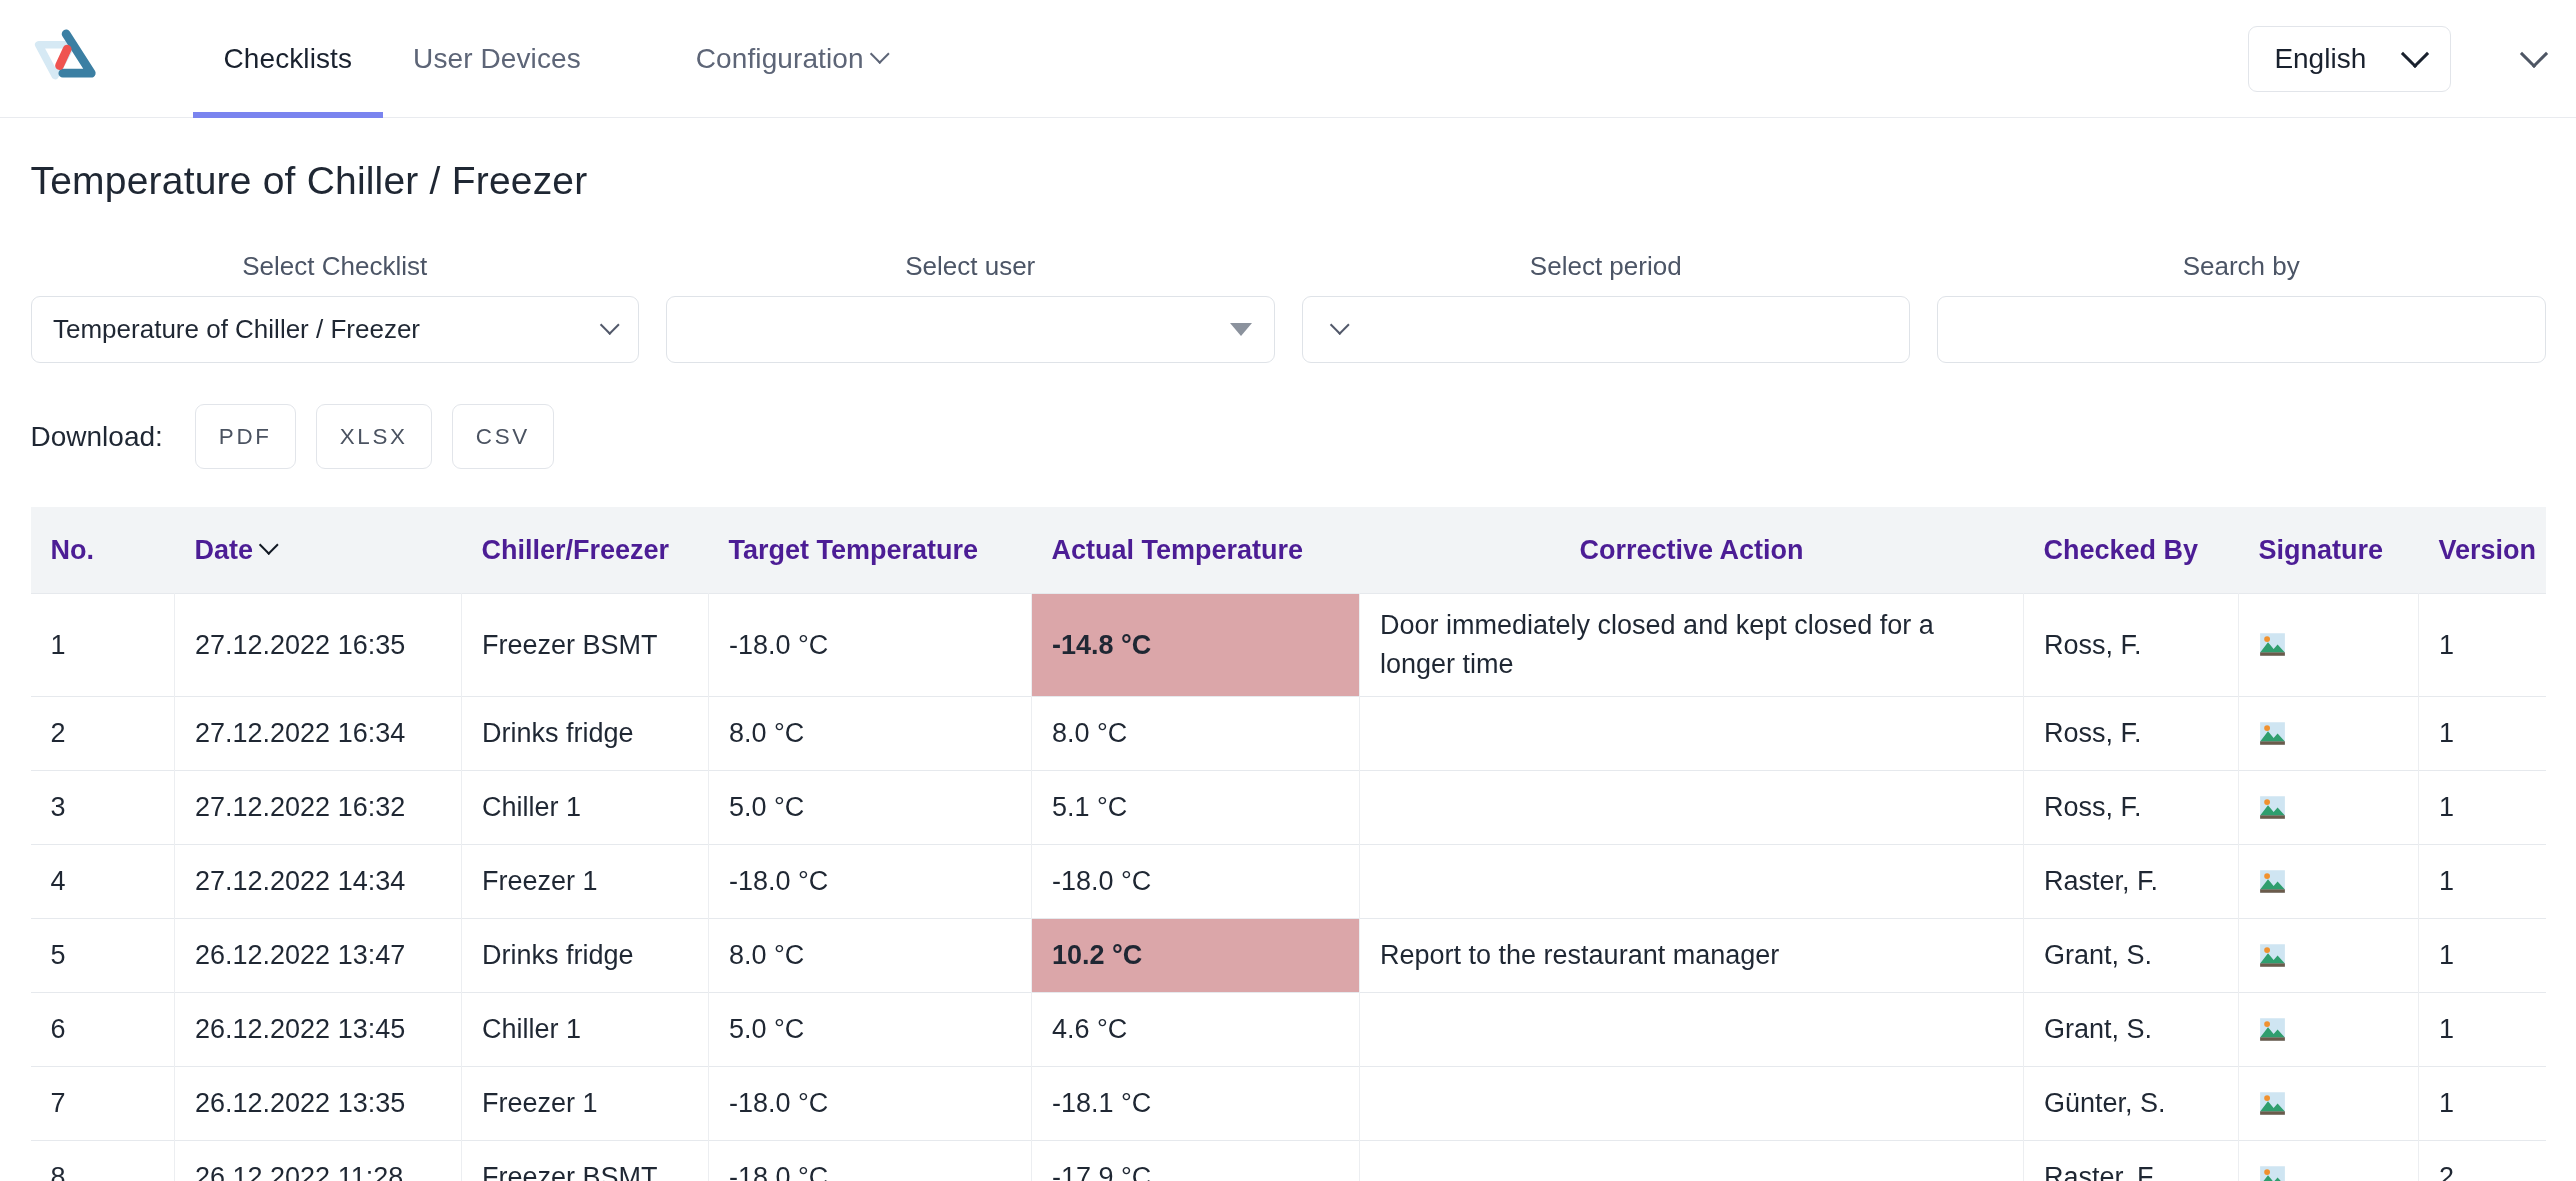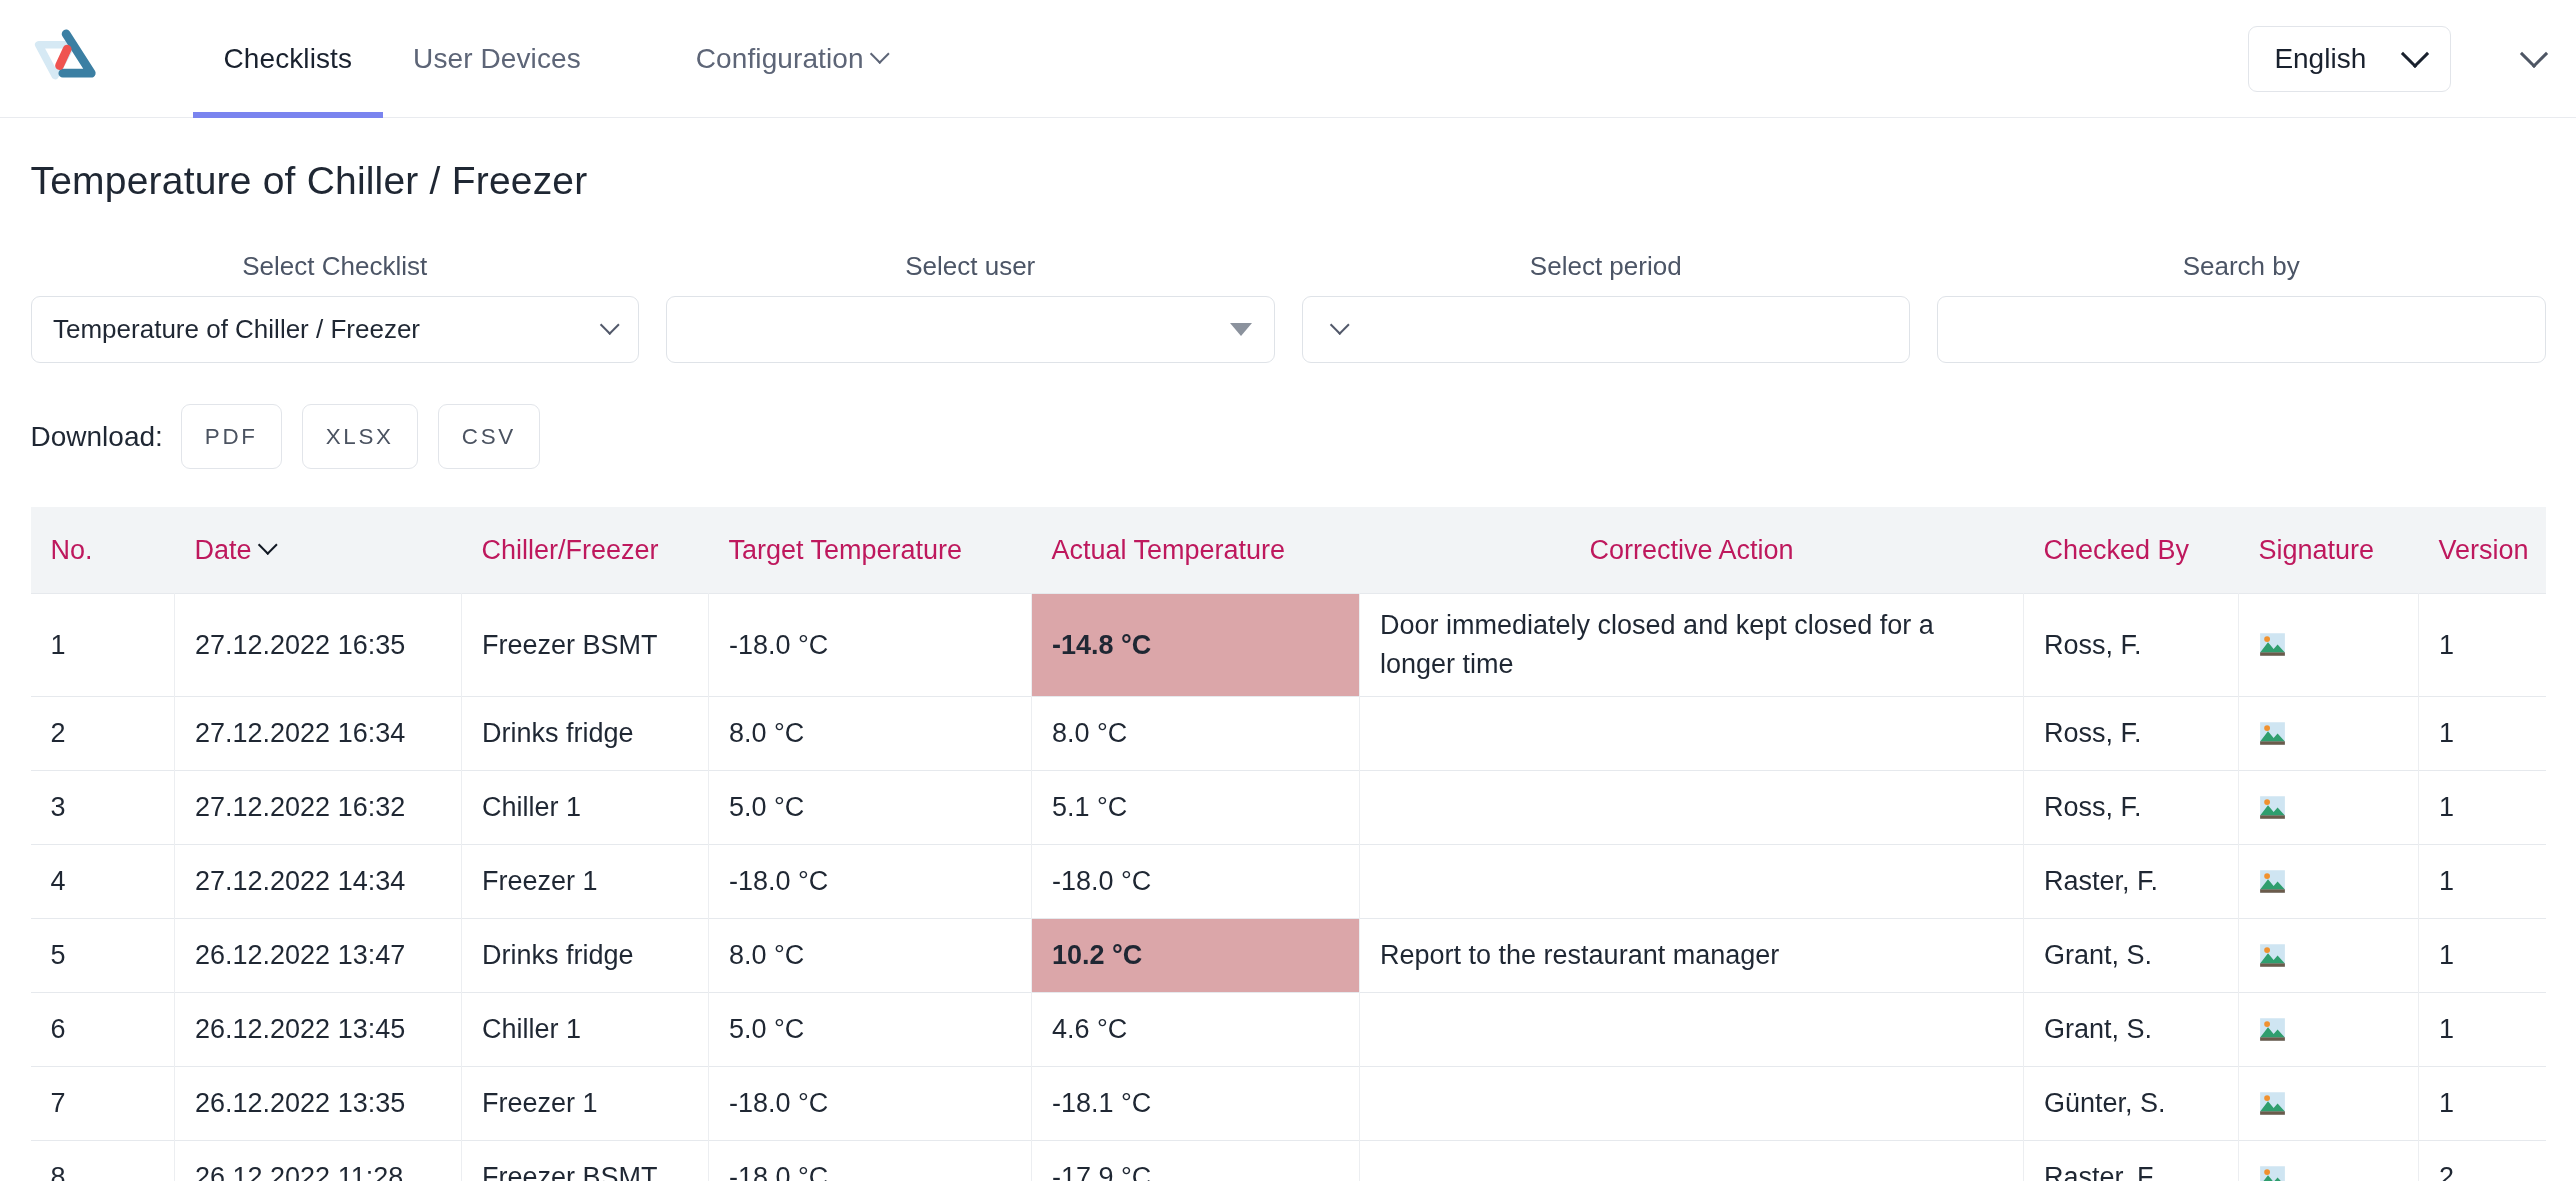--- a/index.html
+++ b/index.html
@@ -160,21 +160,21 @@
   .f-period    { width: 639px; margin-right: 27px; }
   .f-search    { width: 639px; }
   .f-search .field { cursor: text; }
 
   
   .download-row {
     display: flex;
     align-items: center;
     margin-top: 41px;
   }
-  .download-label { font-size: 28px; color: #1f2733; margin-right: 18px; }
+  .download-label { font-size: 28px; color: #1f2733; margin-right: 32px; }
   .dl-btn {
     height: 65px;
     min-width: 99px;
     padding: 0 23px;
     border: 1.8px solid #e2e5ea;
     border-radius: 9px;
     background: #fff;
     font-size: 22.4px;
     letter-spacing: 2.7px;
     color: #4b5361;
@@ -189,22 +189,22 @@
   
   .table-wrap { margin-top: 38px; }
   table.grid {
     width: 2515px;
     border-collapse: collapse;
     table-layout: fixed;
     font-size: 27px;
   }
   table.grid thead th {
     background: #f2f4f6;
-    font-weight: normal;
-    color: #be185d;
+    font-weight: bold;
+    color: #4c1d95;
     height: 86px;
     padding: 0 20px;
     text-align: left;
     vertical-align: middle;
     white-space: nowrap;
   }
   table.grid thead th.c { text-align: center; }
 
   table.grid tbody td {
     border-top: 1.8px solid #e6e9ed;

